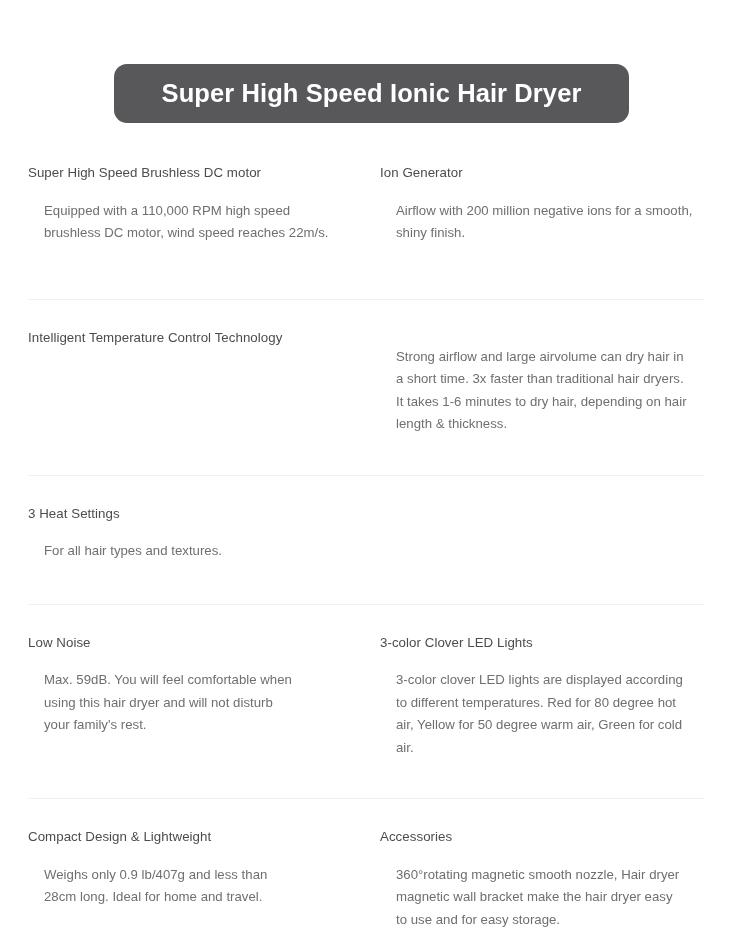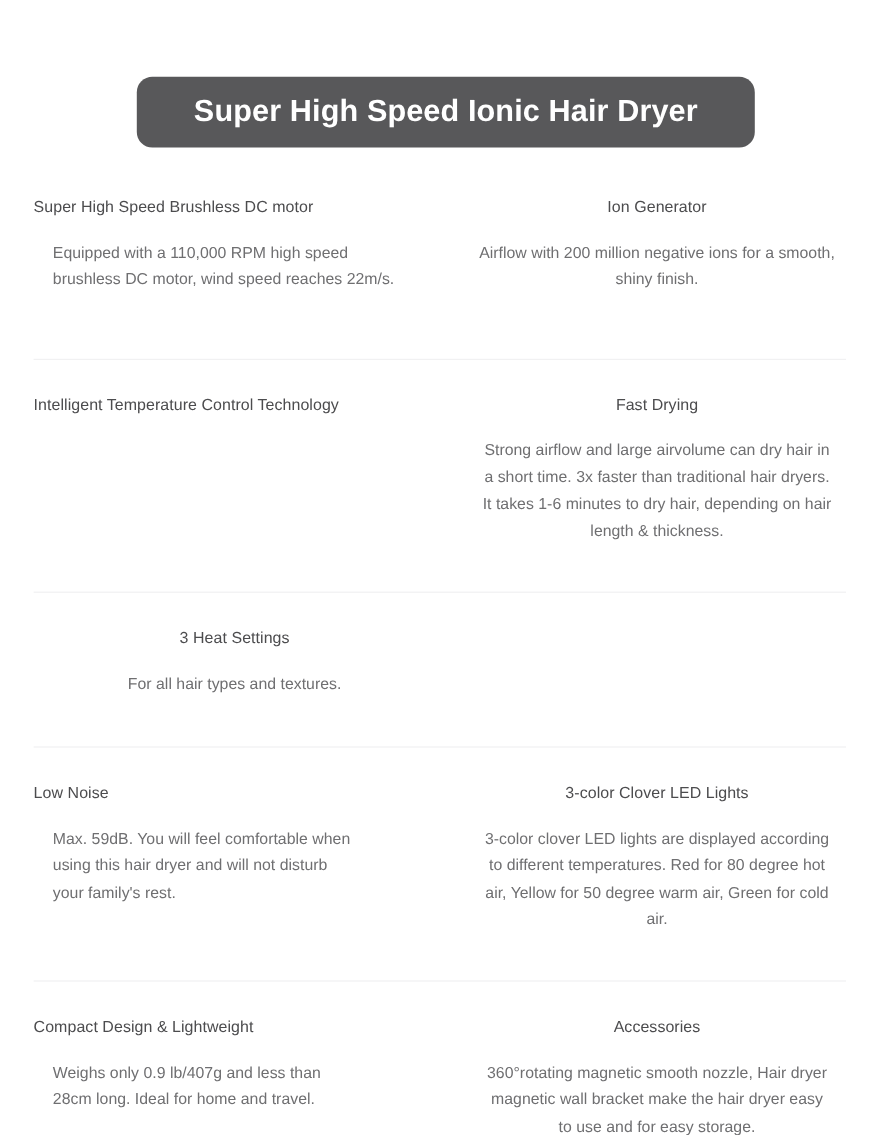--- a/index.html
+++ b/index.html
@@ -59,21 +59,20 @@
   }
   .feature-row .col {
     box-sizing: border-box;
   }
   .feature-row .col.left {
     width: 352px;
     padding-right: 16px;
   }
   .feature-row .col.right {
     width: 335px;
-    text-align: center;
   }
 
   .feature-title {
     color: #4c4c4e;
     font-size: 13.3px;
     font-weight: normal;
     line-height: 1.25;
     margin: 0 0 18px 0;
     letter-spacing: 0.05px;
   }
@@ -128,21 +127,20 @@
 
     <div class="row-gap-1"></div>
     <hr class="divider">
     <div class="spacer-after-divider"></div>
 
     <div class="feature-row">
       <div class="col left">
         <p class="feature-title">Intelligent Temperature Control Technology</p>
       </div>
       <div class="col right">
-        <p class="feature-title">Fast Drying</p>
         <p class="feature-body">Strong airflow and large airvolume can dry hair in
 a short time. 3x faster than traditional hair dryers.
 It takes 1-6 minutes to dry hair, depending on hair
 length &amp; thickness.</p>
       </div>
     </div>
 
     <div class="row-gap-2"></div>
     <hr class="divider">
     <div class="spacer-after-divider"></div>

